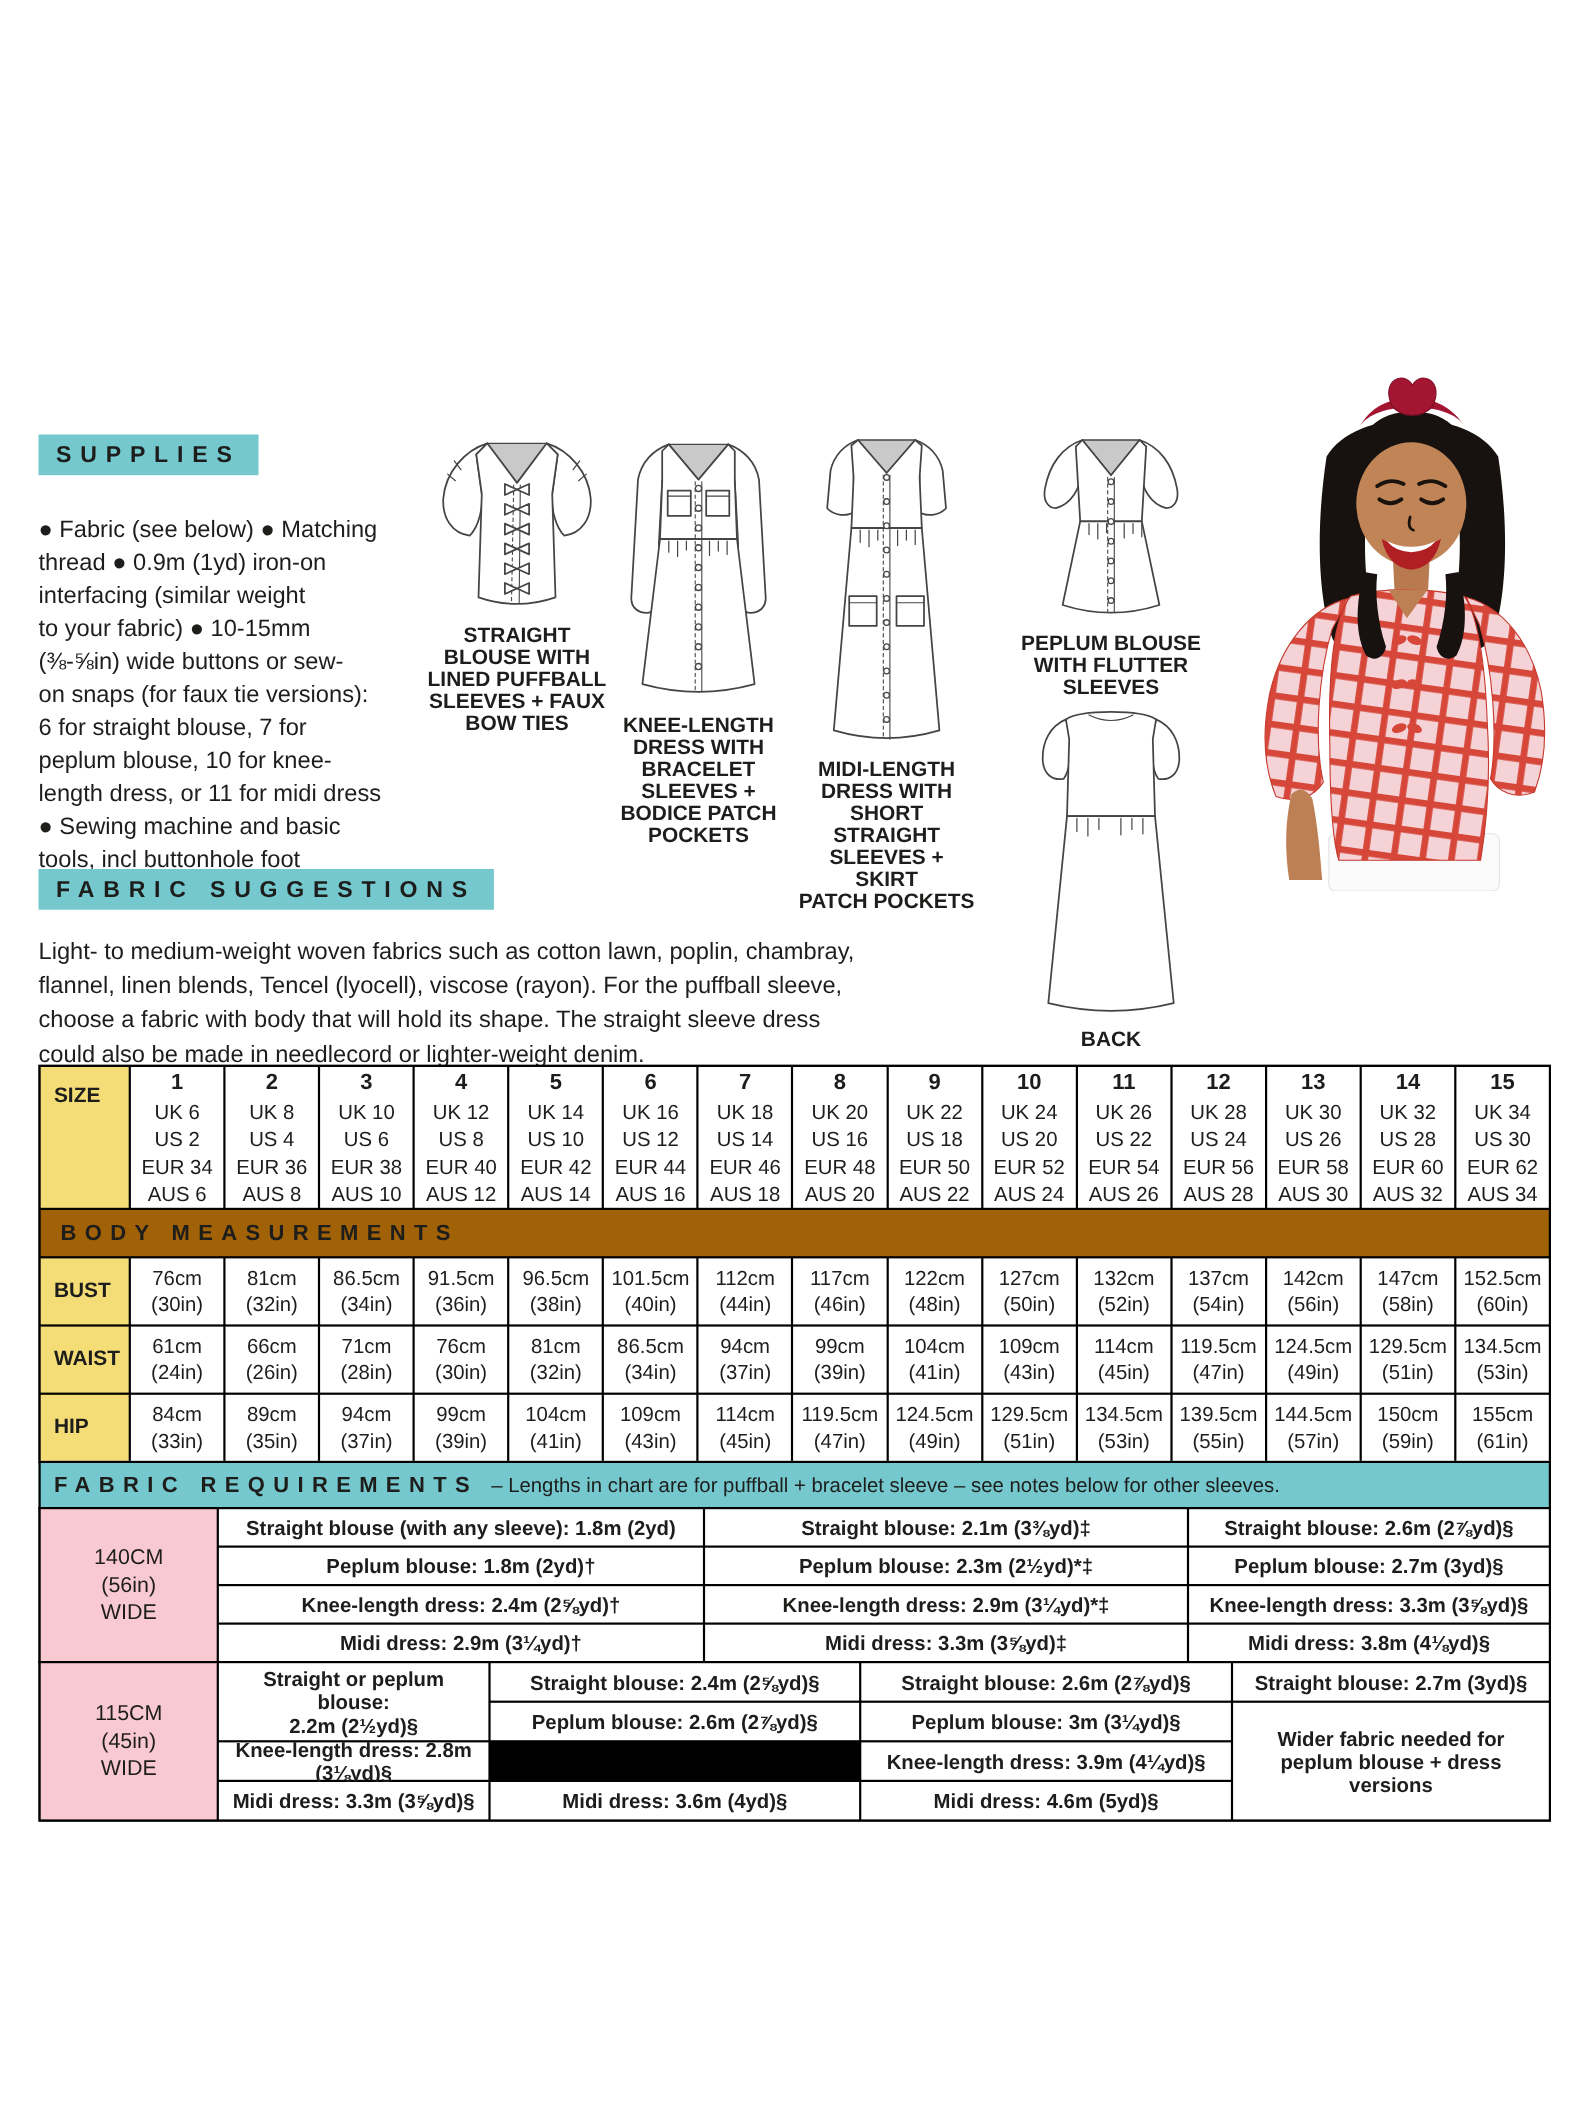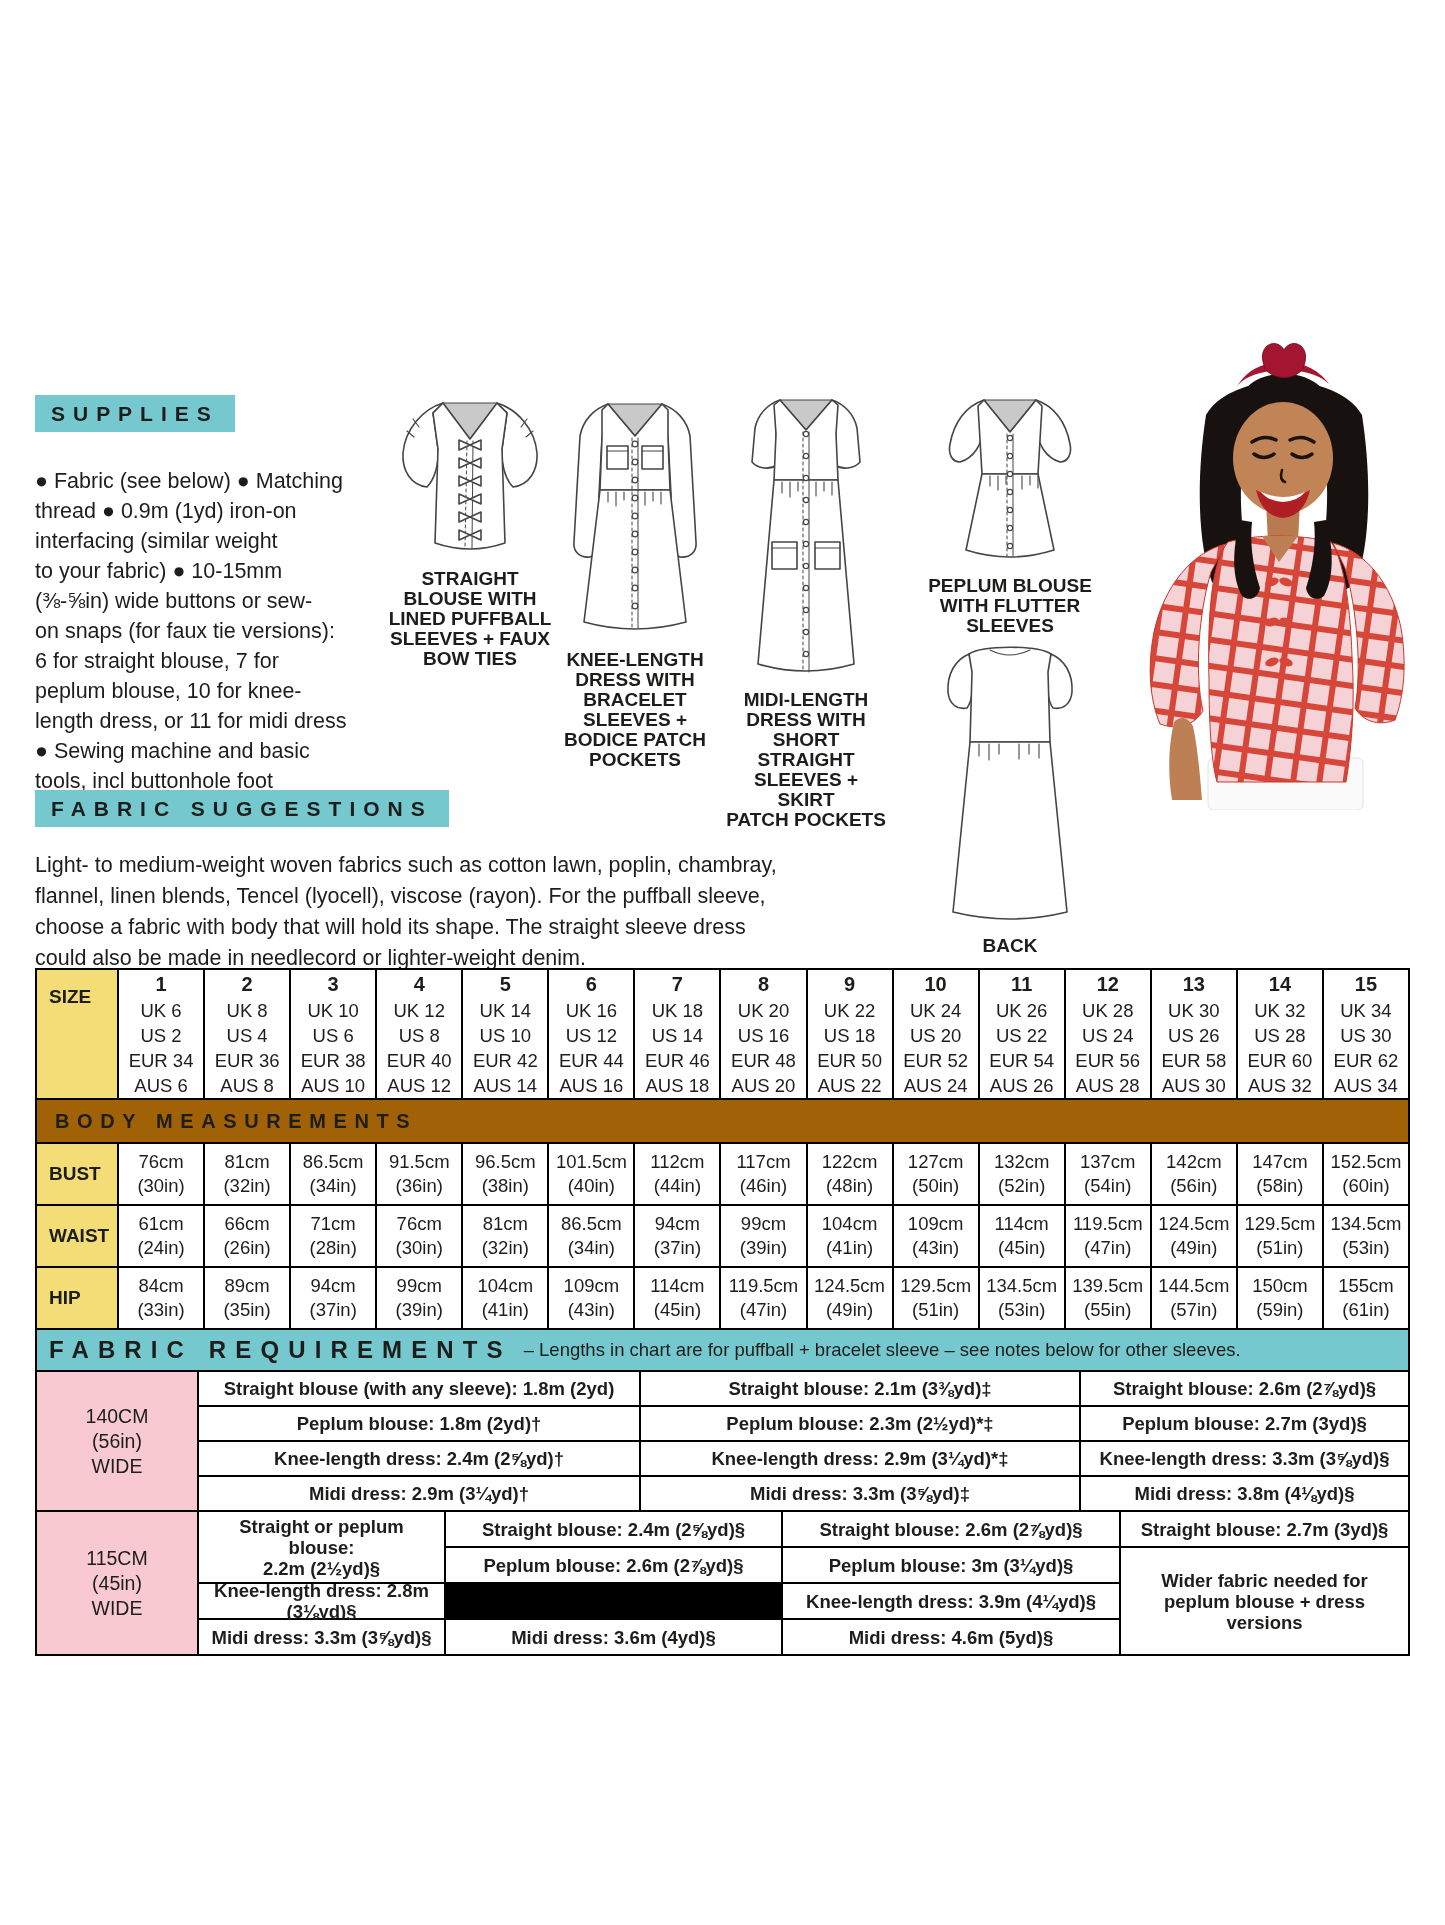--- a/index.html
+++ b/index.html
@@ -38,21 +38,21 @@
               font-weight:bold;font-size:19px;}
   .size-label{justify-content:flex-start;padding-top:16px;}
   .size-body-table{grid-template-columns:80px repeat(15,1fr);grid-template-rows:128px 42px 60px 60px 60px;}
   .sz-num{font-weight:bold;font-size:20px;line-height:27px;}
   .sz-sub{font-size:18.5px;line-height:25px;white-space:pre-line;}
   .band-cell{grid-column:1/-1;background:#a16207;font-weight:bold;font-size:20px;letter-spacing:.38em;
              align-items:flex-start;text-align:left;padding-left:18px;}
   .measure-cell{font-size:18.5px;line-height:24px;white-space:pre-line;}
   .fr-band{background:#74c8ce;border:2px solid #000;height:40px;display:flex;align-items:center;
            padding:0 12px;gap:12px;}
-  .fr-title{font-weight:bold;font-size:24px;letter-spacing:.38em;white-space:nowrap;}
+  .fr-title{font-weight:bold;font-size:20px;letter-spacing:.38em;white-space:nowrap;}
   .fr-note{font-size:18.5px;letter-spacing:0;}
   .fabric-table-140{grid-template-columns:160px 440px 438px 1fr;grid-template-rows:repeat(4,33px);}
   .fabric-table-115{grid-template-columns:160px 245px 335px 336px 1fr;grid-template-rows:repeat(4,34px);}
   .pink-cell{background:#f8c9d0;font-weight:normal;font-size:19.5px;line-height:25px;white-space:pre-line;}
   .fab-cell{font-size:18.5px;font-weight:600;line-height:21px;padding:2px 6px;white-space:pre-line;}
 
   .footnote{position:absolute;left:35px;top:1686px;width:1385px;font-size:19px;line-height:26px;
             white-space:pre-line;}
 </style>
 </head>

